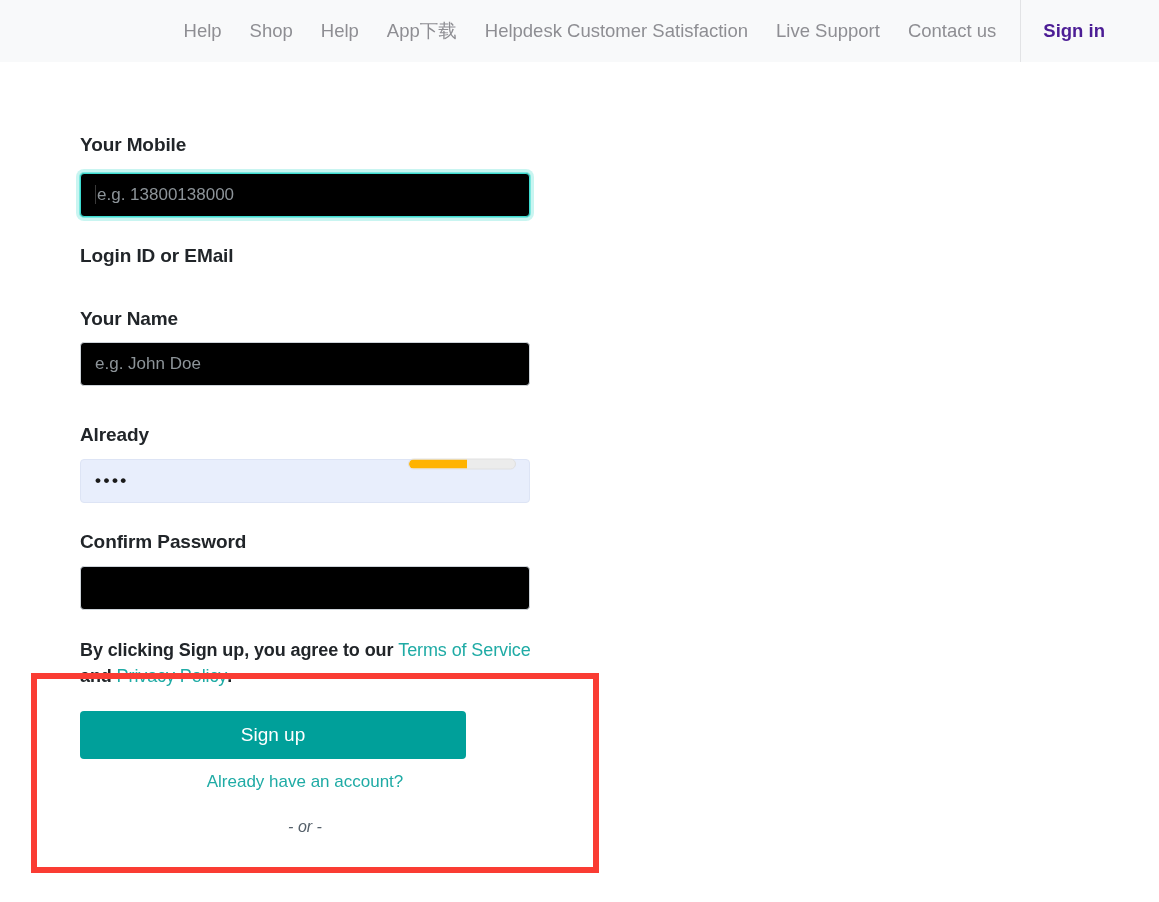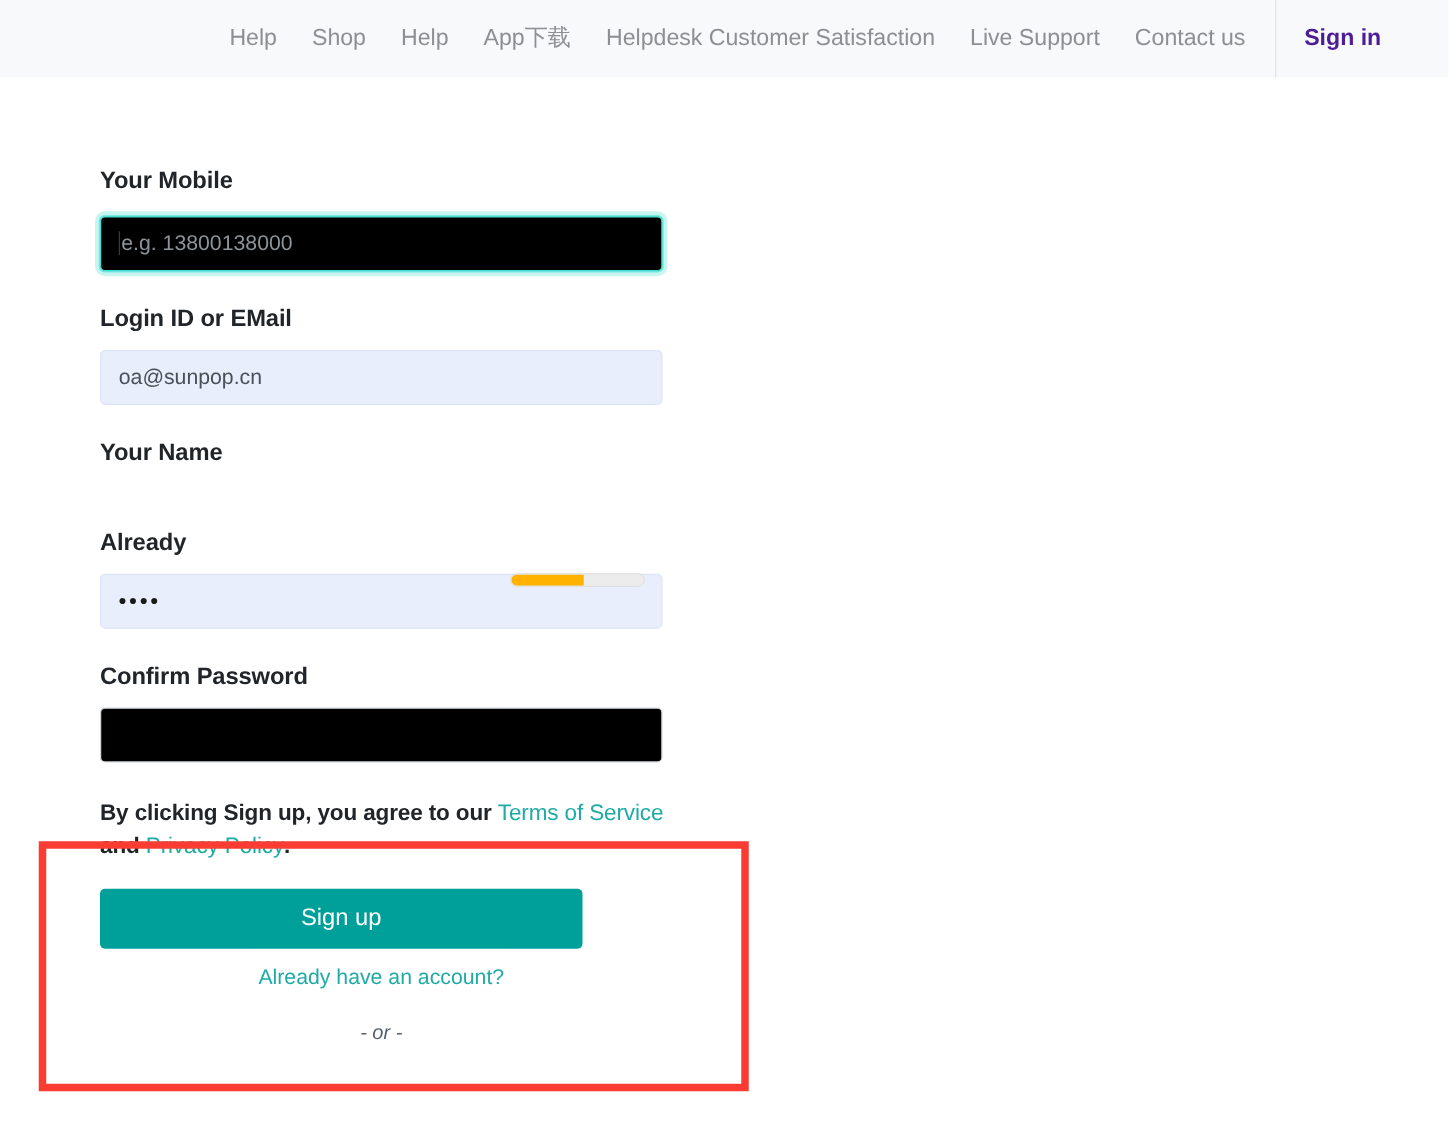--- a/index.html
+++ b/index.html
@@ -233,29 +233,29 @@
         <span class="caret"></span>
           <span class="ph">e.g. 13800138000</span>
       </div>
     </div>
   </div>
 
   <div class="gap-sm"></div>
 
   <div class="field">
     <div class="field-label">Login ID or EMail</div>
-    <div class="input-box autofill">
-      <span>oa@sunpop.cn</span>
-    </div>
   </div>
 
   <div class="gap-md"></div>
 
   <div class="field">
     <div class="field-label">Your Name</div>
+    <div class="input-box">
+      <span class="ph">e.g. John Doe</span>
+    </div>
   </div>
 
   <div class="gap-lg"></div>
 
   <div class="field">
     <div class="field-label">Already</div>
     <div class="input-box autofill">
       <span class="pwd-dots">••••</span>
       <div class="strength-meter">
         <div class="strength-fill" id="strength-fill" style="width: 55%;"></div>

